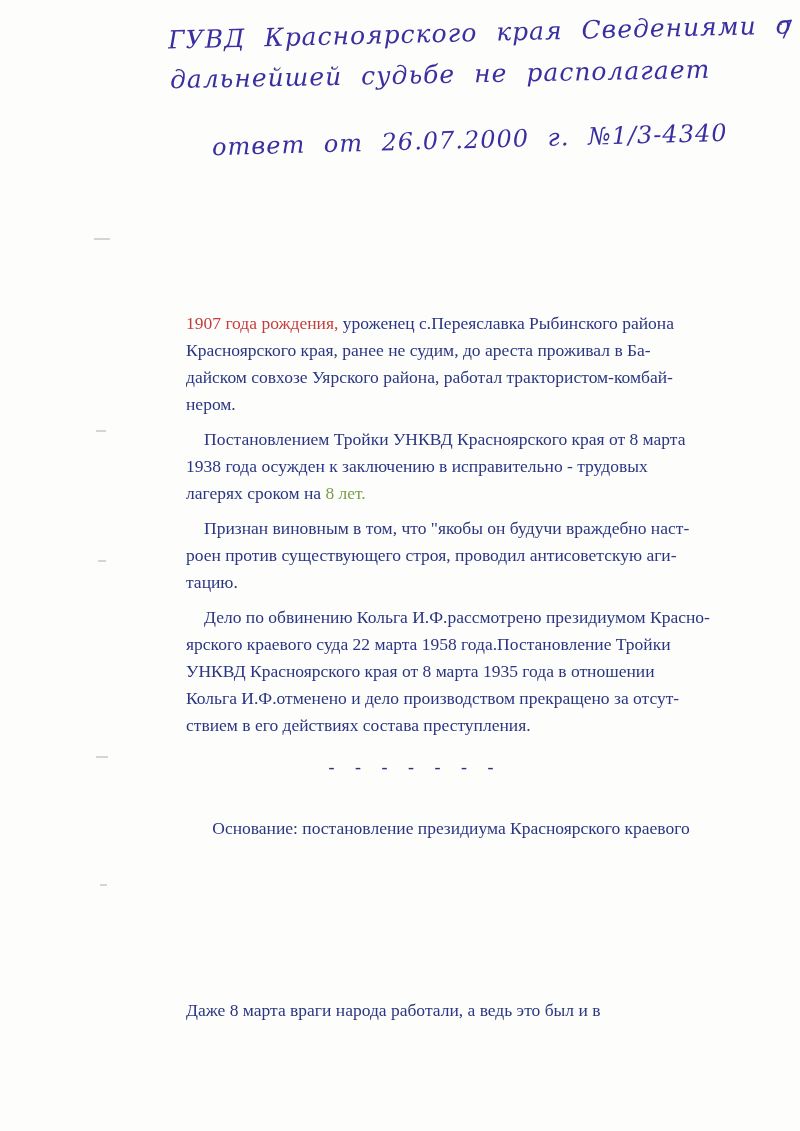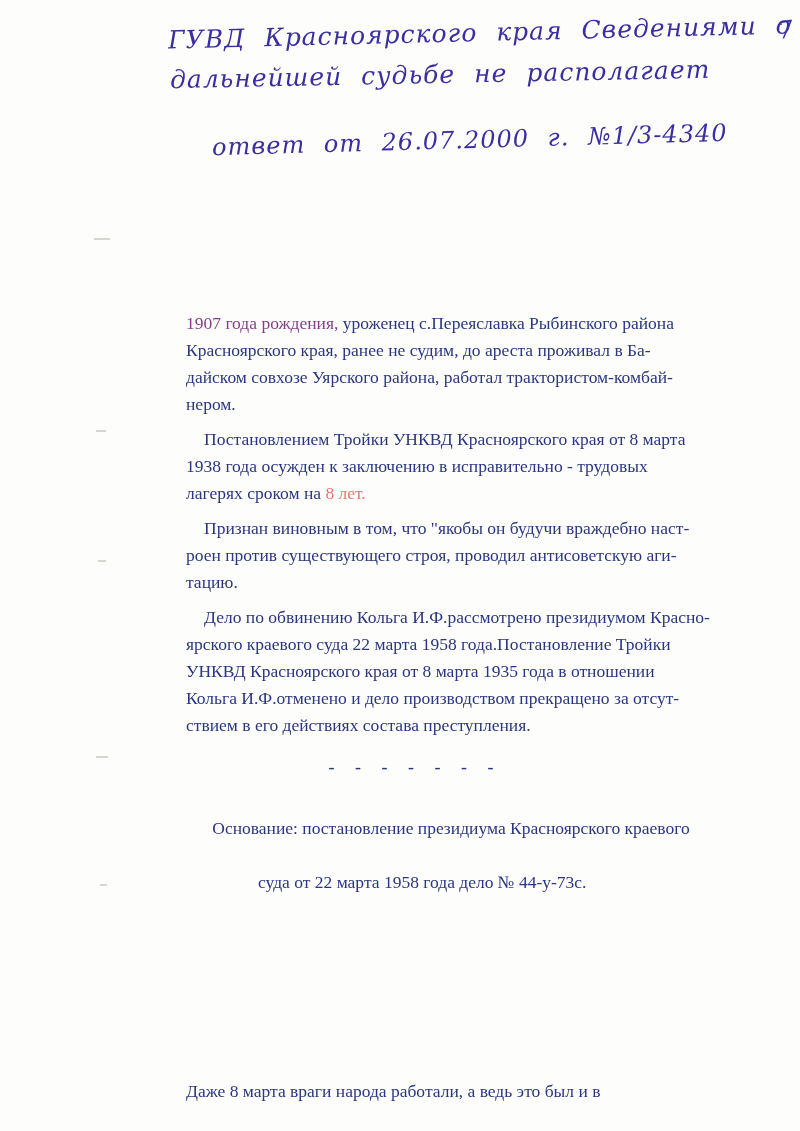--- a/index.html
+++ b/index.html
@@ -96,25 +96,25 @@
     text-align: left;
     white-space: pre-wrap;
   }
   .para.indent-first {
     text-indent: 18px;
   }
   .p-first {
     margin-top: 22px;
   }
   .faded {
-    color: #701a75;
+    color: #b91c1c;
     opacity: .85;
   }
   .veryfaded {
-    color: #ef4444;
+    color: #4d7c0f;
     opacity: .75;
   }
 
   .divider {
     margin: 18px 0 10px 0;
     text-align: center;
     letter-spacing: 8px;
     color: #2b3682;
     font-size: 18px;
   }
@@ -179,21 +179,20 @@
     <p class="para indent-first">Дело по обвинению Кольга И.Ф.рассмотрено президиумом Красно-
 ярского краевого суда 22 марта 1958 года.Постановление Тройки
 УНКВД Красноярского края от 8 марта 1935 года в отношении
 Кольга И.Ф.отменено и дело производством прекращено за отсут-
 ствием в его действиях состава преступления.</p>
 
     <div class="divider"><span>- - - - - - -</span></div>
 
     <div class="basis">
       <span>Основание: постановление президиума Красноярского краевого</span>
-      <span class="second-line">суда от 22 марта 1958 года дело № 44-у-73с.</span>
     </div>
 
     <div class="note">
       <span class="l1">Даже 8 марта враги народа работали, а ведь это был и в</span>
       
       
     </div>
 
   </div>
 </div>

